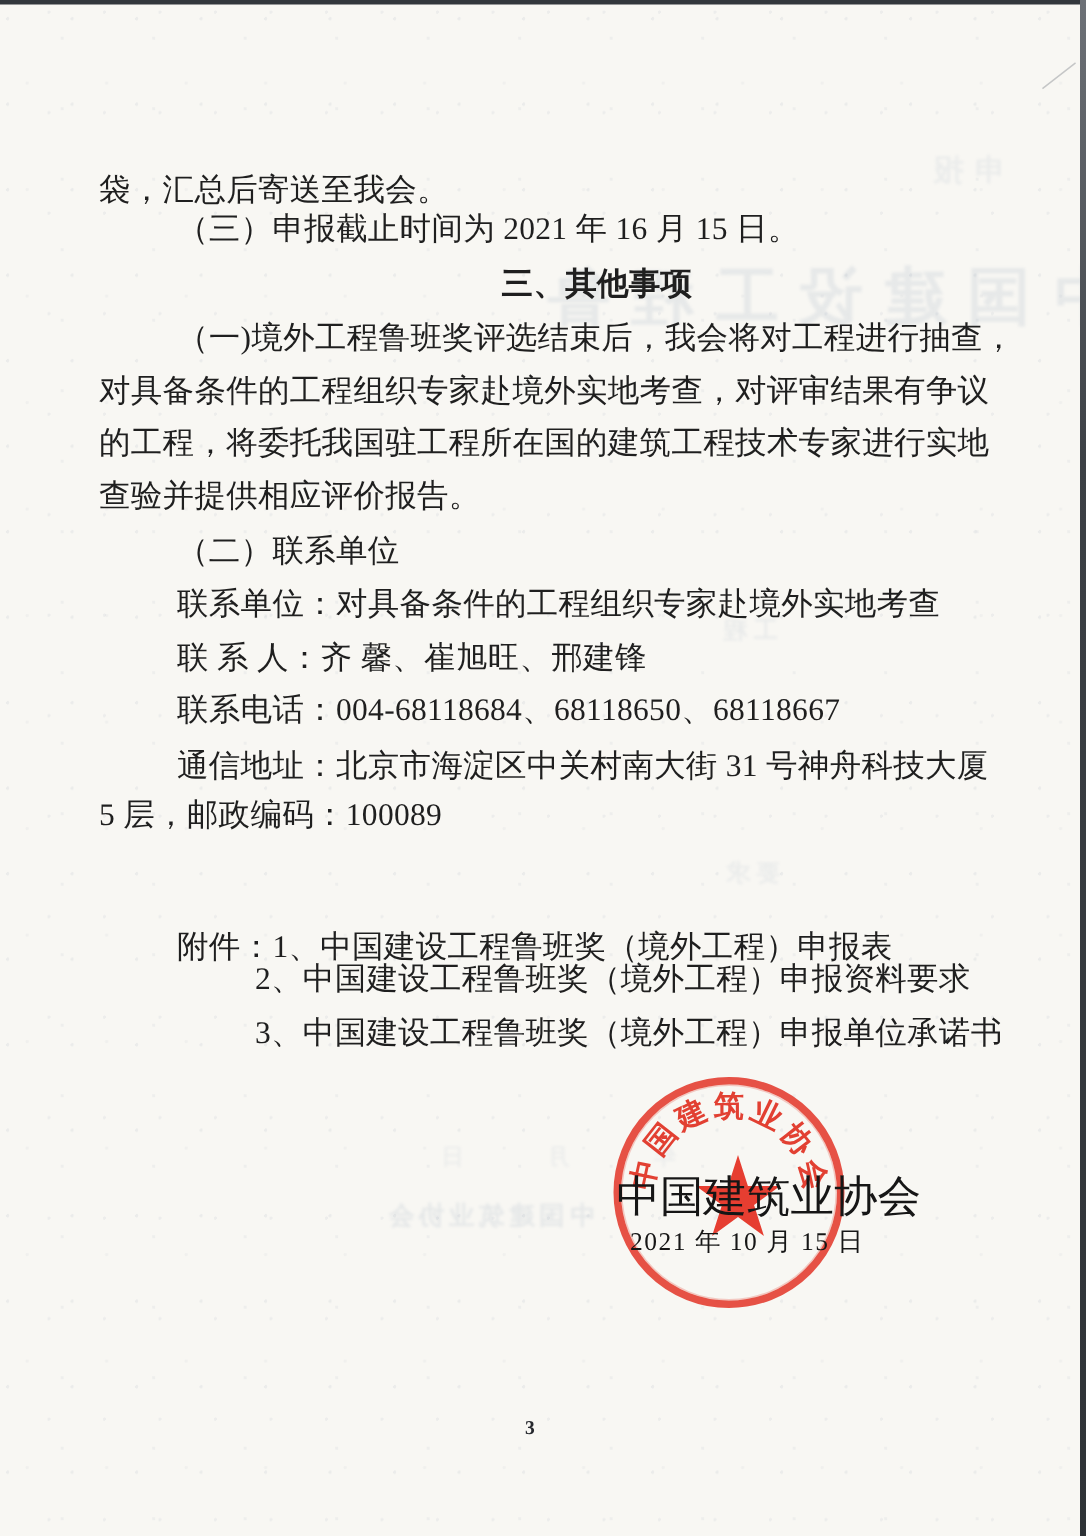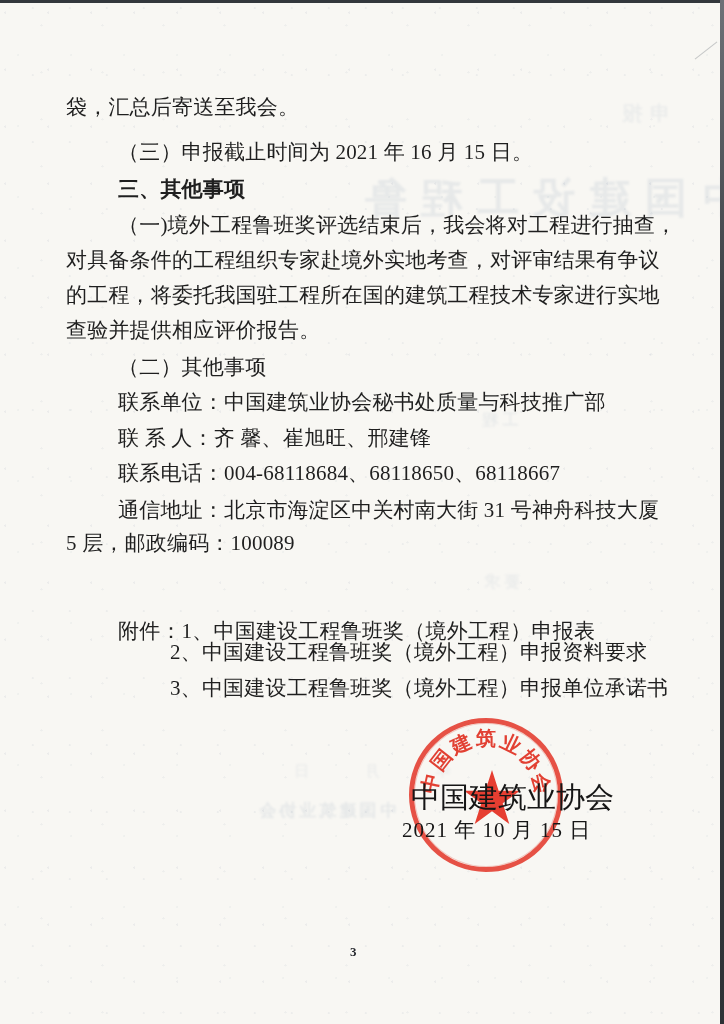--- a/index.html
+++ b/index.html
@@ -25,29 +25,29 @@
   .scratch{position:absolute;left:692px;top:50px;width:28px;height:1px;
     background:rgba(155,158,162,.55);transform:rotate(-38deg);z-index:1;}
 
   
   .line{
     position:absolute;left:66px;width:560px;height:26px;
     font-size:21px;color:#1f1f1f;letter-spacing:.2px;white-space:nowrap;z-index:3;
   }
   .ind1{padding-left:52px;}
   .ind2{padding-left:104px;}
-  .bold{font-weight:bold;}
-  .l0{top:93px}.l1{top:138px}.l2{top:175px}.l3{top:211px}
+  .bold{font-weight:bold;text-align:center;}
+  .l0{top:112px}.l1{top:138px}.l2{top:175px}.l3{top:211px}
   .l4{top:246px}.l5{top:281px}.l6{top:316px}.l7{top:353px}
   .l8{top:388px}.l9{top:424px}.l10{top:459px}.l11{top:496px}
   .l12{top:529px}.l13{top:617px}.l14{top:638px}.l15{top:674px}
 
   
   .sig-org{position:absolute;left:411px;top:778px;font-size:29px;color:#161616;z-index:5;white-space:nowrap;}
-  .sig-date{position:absolute;left:402px;top:816px;font-size:21px;color:#161616;z-index:5;white-space:nowrap;letter-spacing:1px;}
+  .sig-date{position:absolute;left:420px;top:816px;font-size:17px;color:#161616;z-index:5;white-space:nowrap;letter-spacing:1px;}
 
   
   .seal{position:absolute;left:409px;top:718px;width:144px;height:144px;z-index:2;
     border:5px solid rgba(226,58,44,.88);border-radius:50%;
     box-shadow:inset 0 0 0 1px rgba(226,58,44,.25);}
   .seal-star{position:absolute;left:50px;top:47px;width:56px;height:54px;
     background:rgba(229,52,38,.95);
     clip-path:polygon(50% 0%, 61.8% 38.2%, 100% 38.2%, 69.1% 61.8%, 80.9% 100%, 50% 76.4%, 19.1% 100%, 30.9% 61.8%, 0% 38.2%, 38.2% 38.2%);}
   .seal-arc-char{position:absolute;left:50%;top:50%;font-size:20px;font-weight:bold;
     color:rgba(224,48,34,.92);line-height:1;}
@@ -88,22 +88,22 @@
   <div class="ghost g4">中国建筑业协会</div>
   <div class="ghost g5">年 月 日</div>
 
   <div class="line l0">袋，汇总后寄送至我会。</div>
   <div class="line l1 ind1">（三）申报截止时间为 2021 年 16 月 15 日。</div>
   <div class="line l2 ind1 bold">三、其他事项</div>
   <div class="line l3 ind1">（一)境外工程鲁班奖评选结束后，我会将对工程进行抽查，</div>
   <div class="line l4">对具备条件的工程组织专家赴境外实地考查，对评审结果有争议</div>
   <div class="line l5">的工程，将委托我国驻工程所在国的建筑工程技术专家进行实地</div>
   <div class="line l6">查验并提供相应评价报告。</div>
-  <div class="line l7 ind1">（二）其他事项</div>
-  <div class="line l8 ind1">联系单位：中国建筑业协会秘书处质量与科技推广部</div>
+  <div class="line l7 ind1">（二）联系单位</div>
+  <div class="line l8 ind1">联系单位：对具备条件的工程组织专家赴境外实地考查</div>
   <div class="line l9 ind1">联 系 人：齐 馨、崔旭旺、邢建锋</div>
   <div class="line l10 ind1">联系电话：004-68118684、68118650、68118667</div>
   <div class="line l11 ind1">通信地址：北京市海淀区中关村南大街 31 号神舟科技大厦</div>
   <div class="line l12">5 层，邮政编码：100089</div>
   <div class="line l13 ind1">附件：1、中国建设工程鲁班奖（境外工程）申报表</div>
   <div class="line l14 ind2">2、中国建设工程鲁班奖（境外工程）申报资料要求</div>
   <div class="line l15 ind2">3、中国建设工程鲁班奖（境外工程）申报单位承诺书</div>
 
   <div class="seal">
     <span class="seal-star"></span>

